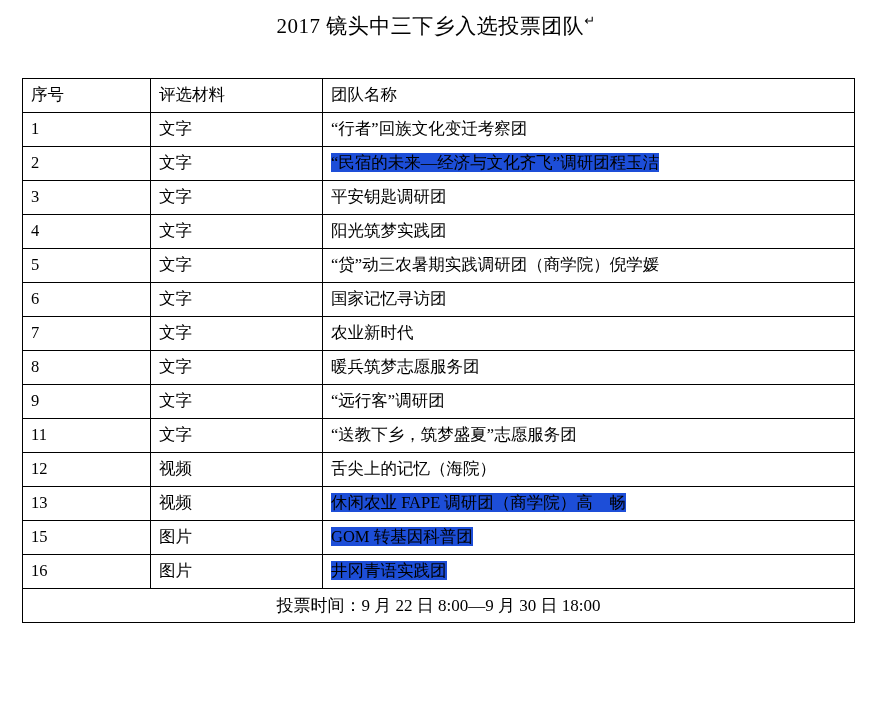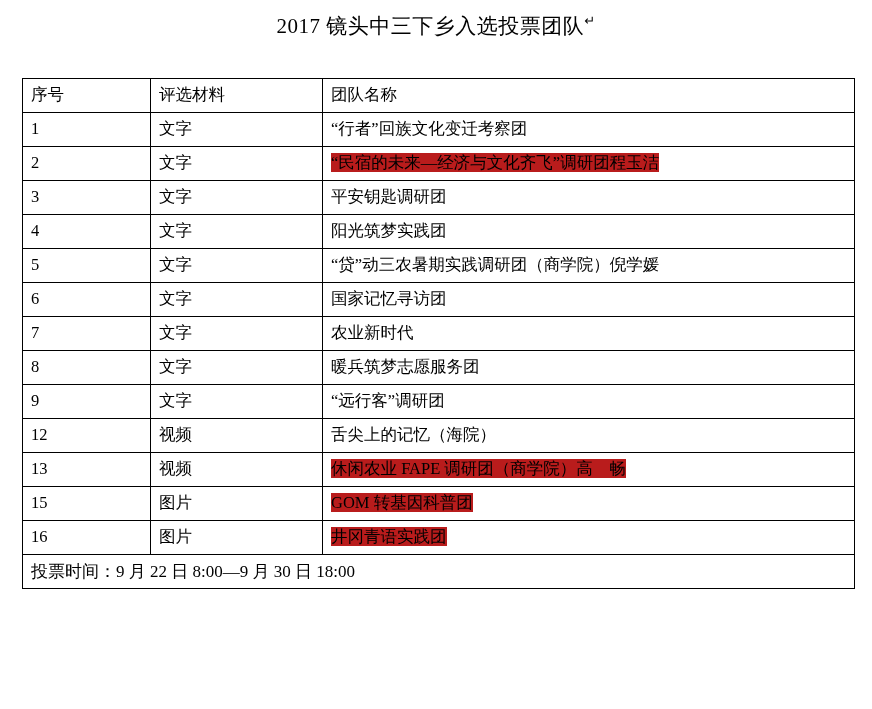--- a/index.html
+++ b/index.html
@@ -45,31 +45,32 @@
     line-height: 1.25;
     height: 22px;
     white-space: nowrap;
     overflow: hidden;
   }
   col.c-idx { width: 128px; }
   col.c-mat { width: 172px; }
   col.c-team { width: 532px; }
 
   .hl {
-    background: #b91c1c;
+    background: #1d4ed8;
     text-align: center;
   }
   .cell-text {
     display: inline;
   }
   .footer-row td {
     border: 1px solid #000000;
     font-size: 17px;
     padding: 7px 10px 8px 10px;
     white-space: nowrap;
+    text-align: center;
   }
   .footer-line {
     font-size: 17px;
   }
   .mark {
     font-size: 13px;
     vertical-align: super;
     line-height: 0;
   }
 </style>
@@ -134,20 +135,25 @@
             <td>8</td>
             <td>文字</td>
             <td><span class="cell-text">暖兵筑梦志愿服务团</span></td>
           </tr>
           <tr>
             <td>9</td>
             <td>文字</td>
             <td><span class="cell-text">“远行客”调研团</span></td>
           </tr>
           <tr>
+            <td>11</td>
+            <td>文字</td>
+            <td><span class="cell-text">“送教下乡，筑梦盛夏”志愿服务团</span></td>
+          </tr>
+          <tr>
             <td>12</td>
             <td>视频</td>
             <td><span class="cell-text">舌尖上的记忆（海院）</span></td>
           </tr>
           <tr>
             <td>13</td>
             <td>视频</td>
             <td><span class="cell-text hl">休闲农业 FAPE 调研团（商学院）高　畅</span></td>
           </tr>
           <tr>

